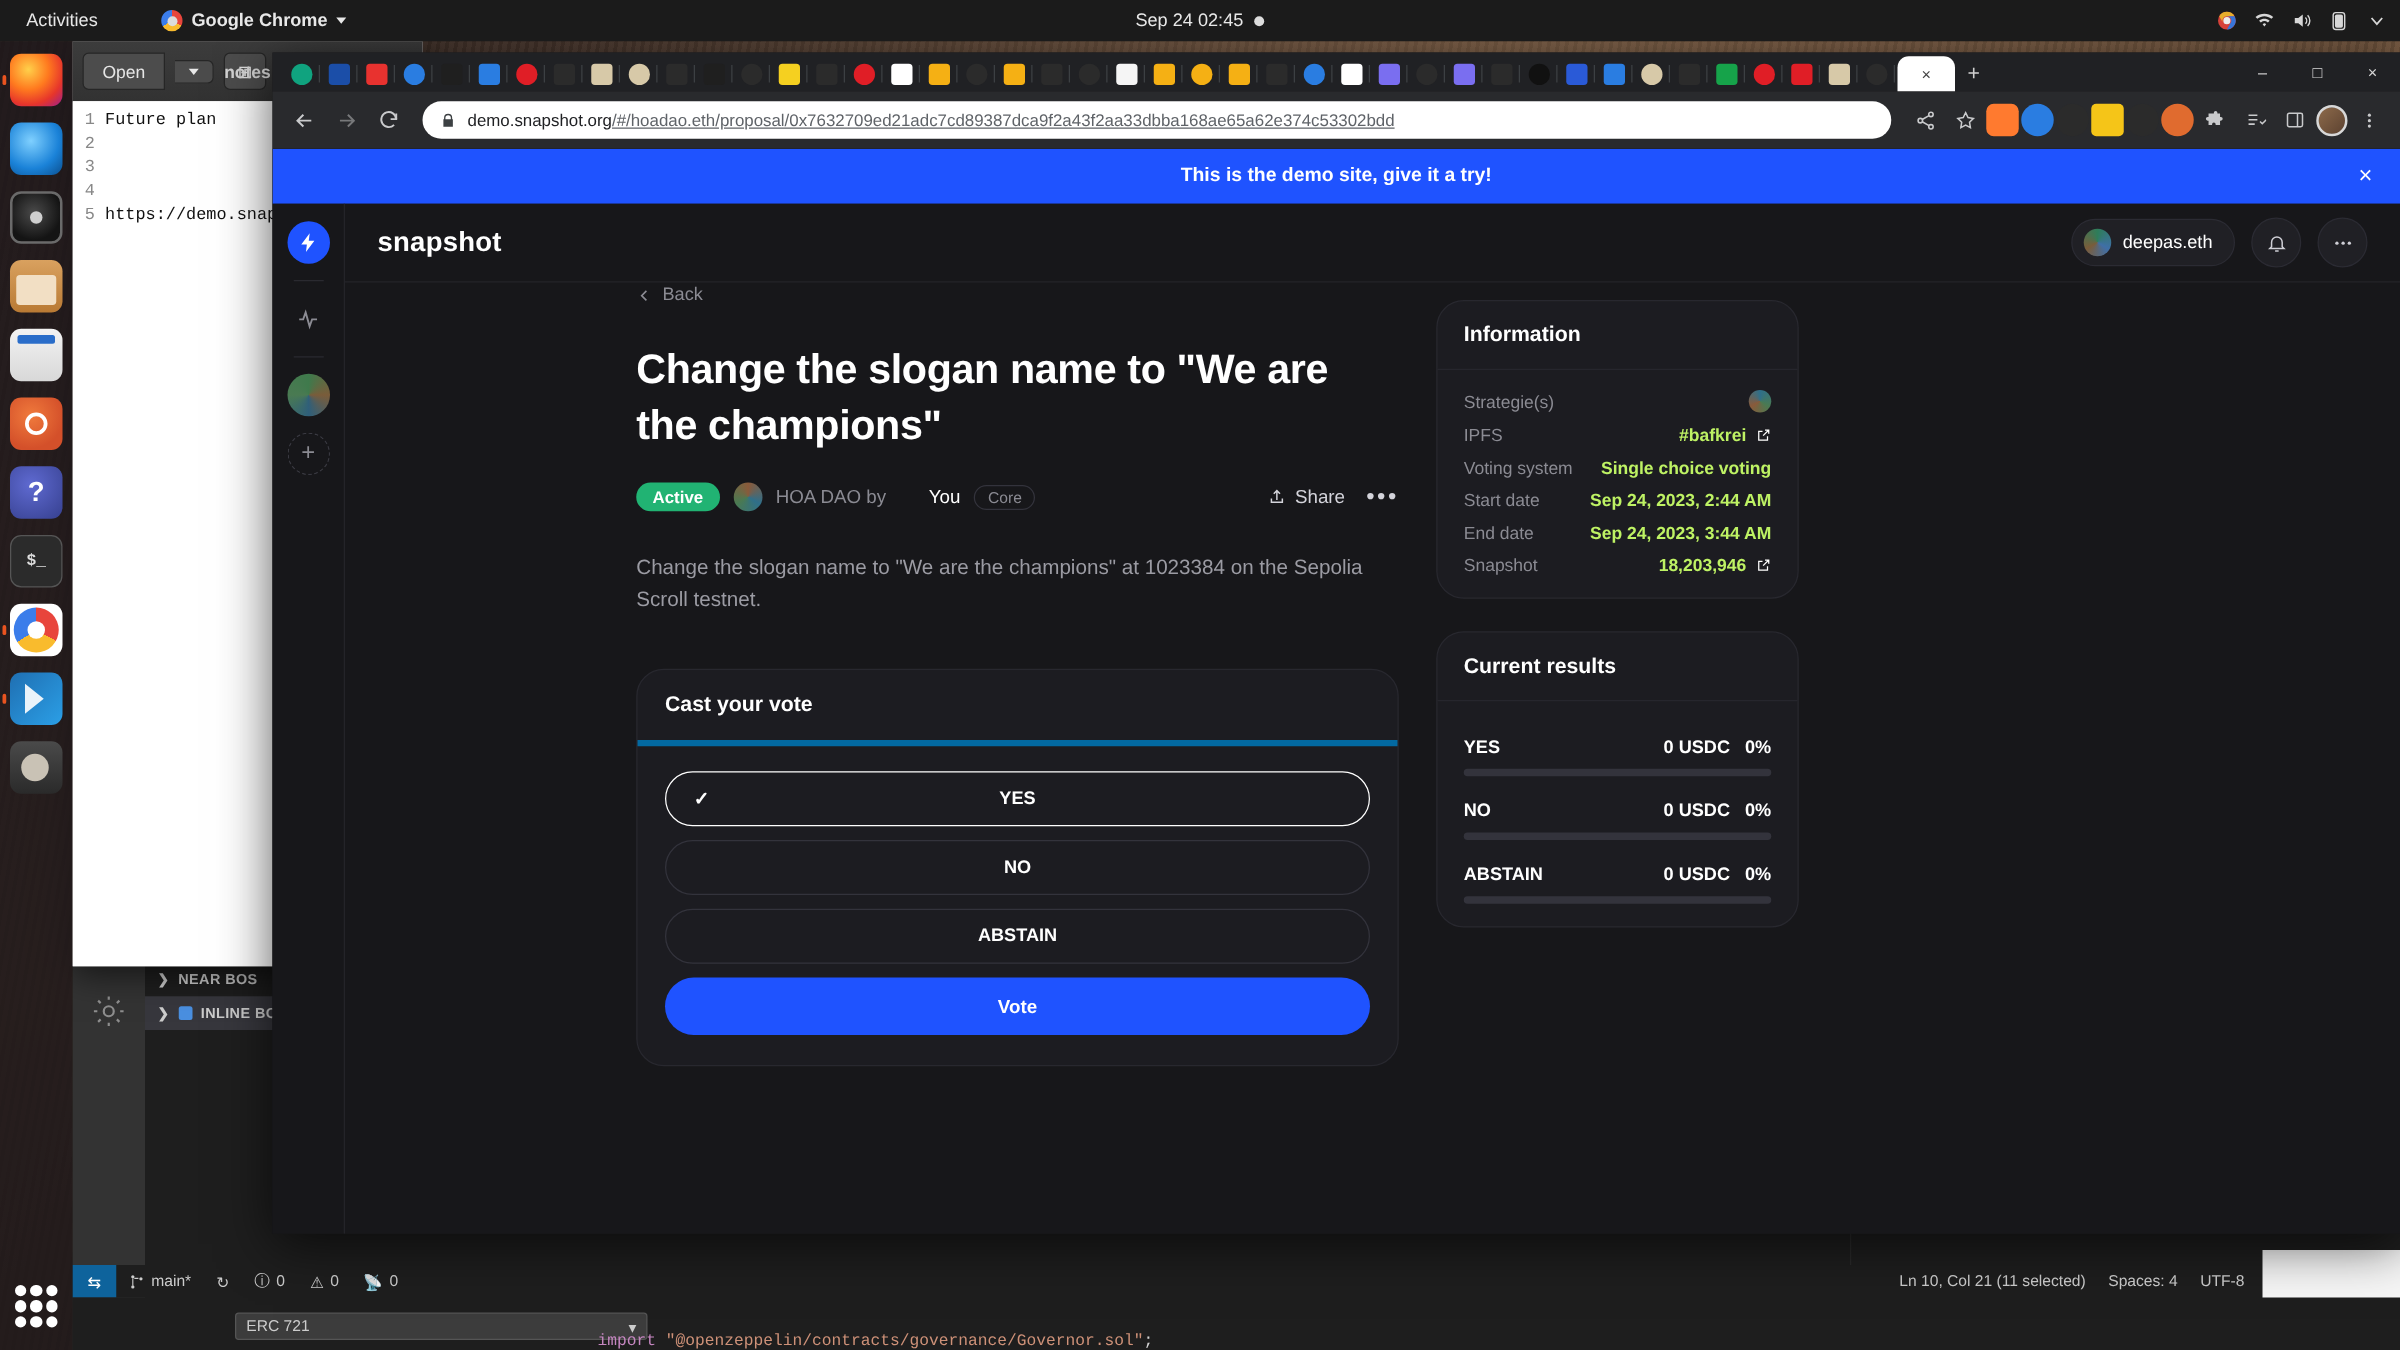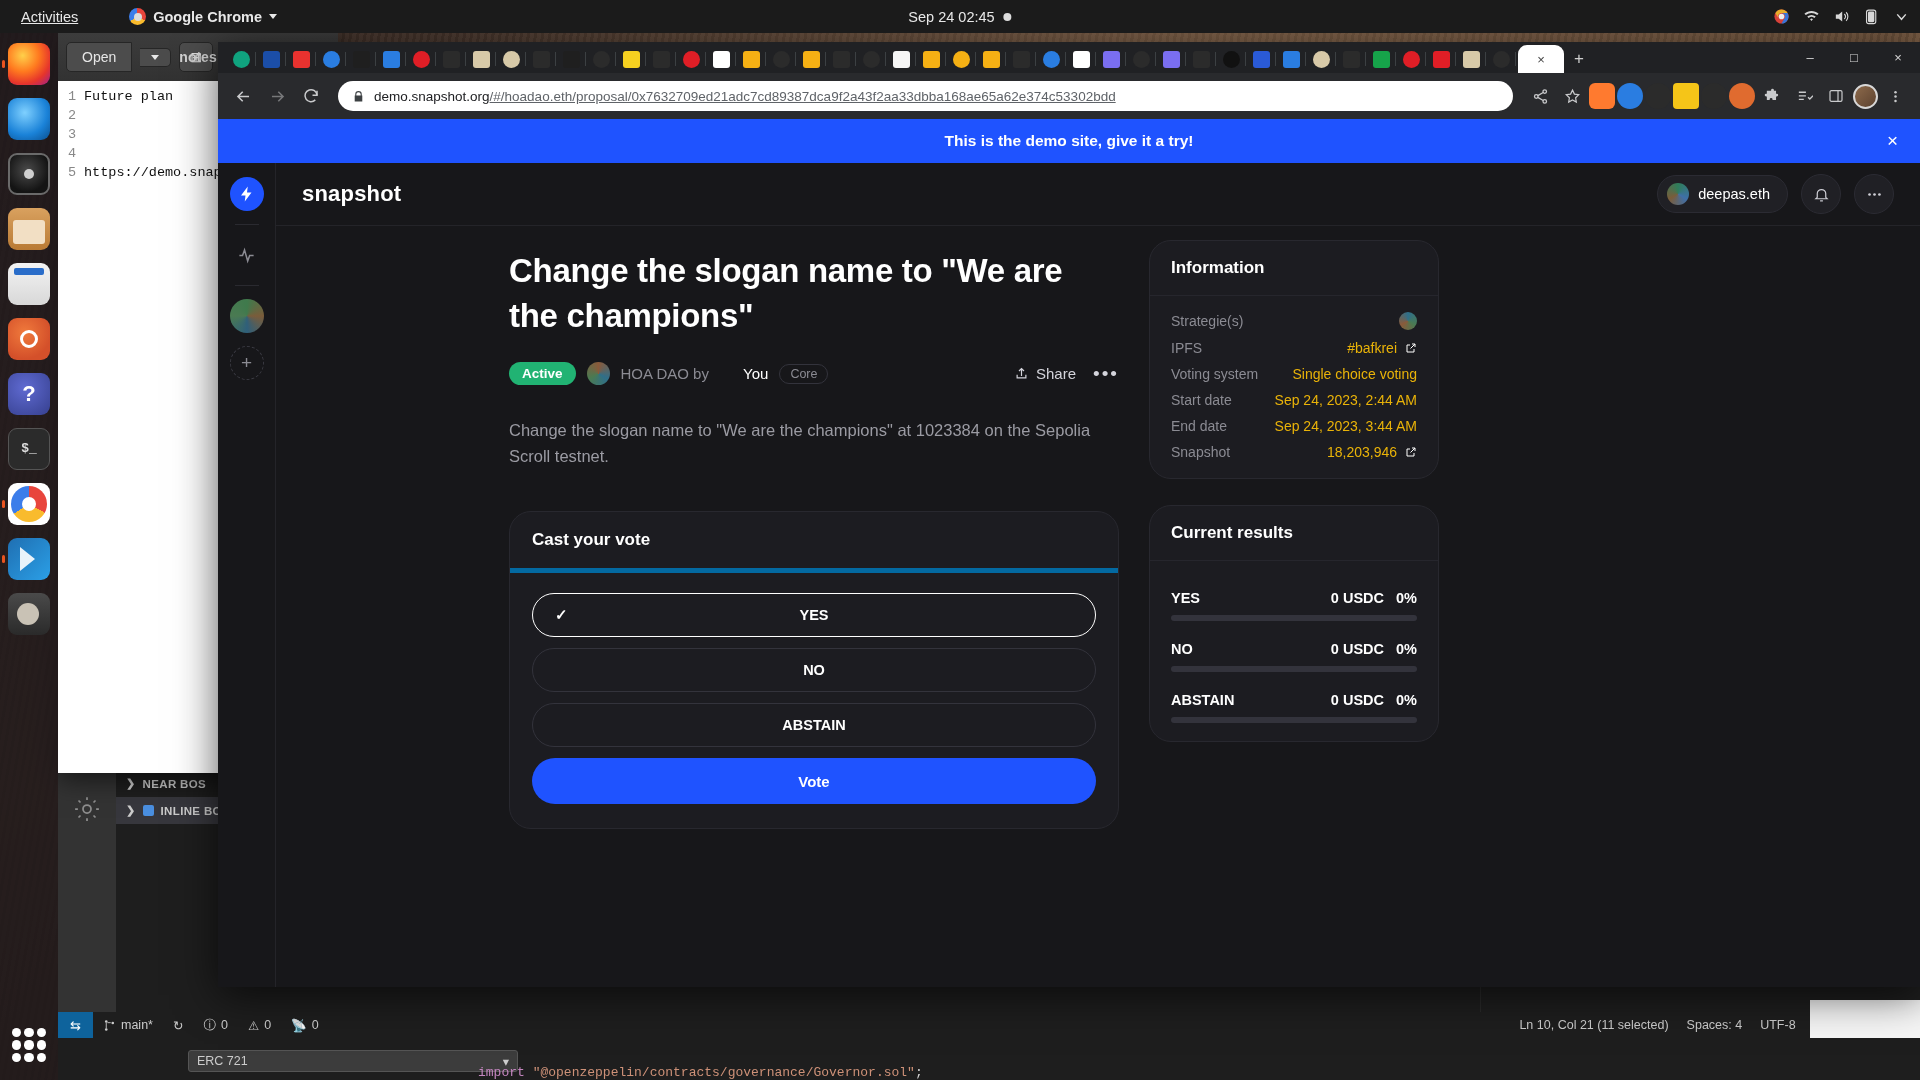--- a/index.html
+++ b/index.html
@@ -22,21 +22,21 @@
       radial-gradient(ellipse at 20% 85%, rgba(40,30,20,.6), transparent 60%),
       repeating-linear-gradient(100deg, rgba(0,0,0,.10) 0 3px, rgba(255,255,255,.02) 3px 7px);
   }
 
   
   .gnome-topbar {
     position:absolute; top:0; left:0; width:1920px; height:33px;
     background:#1b1b1b; color:#e8e8e8; display:flex; align-items:center;
     font-size:14.5px; z-index:90;
   }
-  .gnome-activities { margin-left:12px; padding:3px 9px; border-radius:6px;text-decoration:underline; }
+  .gnome-activities { margin-left:12px; padding:3px 9px; border-radius:6px; }
   .gnome-app { display:flex; align-items:center; gap:7px; margin-left:42px; font-weight:700; }
   .chrome-mini {
     width:17px; height:17px; border-radius:50%;
     background:conic-gradient(#e8453c 0 33%, #f9bb2d 0 66%, #3b7dea 0 100%);
     position:relative;
   }
   .chrome-mini::after{content:"";position:absolute;inset:4.5px;border-radius:50%;background:#dcdcdc;}
   .caret-dn { width:0;height:0;border-left:4.5px solid transparent;border-right:4.5px solid transparent;border-top:5px solid #e8e8e8; }
   .gnome-clock { position:absolute; left:50%; transform:translateX(-50%); display:flex; align-items:center; gap:9px; font-size:14.5px;}
   .rec-dot{width:8px;height:8px;border-radius:50%;background:#ddd;}
@@ -174,21 +174,21 @@
   .vote-opt { height:44px; border:1px solid #33333c; border-radius:22px; display:flex; align-items:center; justify-content:center; position:relative; color:#fff; font-size:14.5px; font-weight:600; margin-bottom:11px; background:#1c1c21; }
   .vote-opt.sel { border-color:#fff; }
   .vote-check { position:absolute; left:22px; color:#fff; font-size:15px; }
   .vote-submit { height:46px; border-radius:23px; background:#1f53ff; color:#fff; display:flex; align-items:center; justify-content:center; font-size:15px; font-weight:700; margin-top:8px; }
 
   .info-card { background:#1c1c21; border:1px solid #28282f; border-radius:22px; }
   .info-hd { padding:17px 21px; font-size:17px; font-weight:700; color:#fff; border-bottom:1px solid #26262d; }
   .info-bd { padding:16px 21px 18px; }
   .info-row { display:flex; align-items:center; justify-content:flex-end; gap:8px; margin-bottom:10px; font-size:14px; }
   .info-k { color:#8b8b93; margin-right:auto; }
-  .info-v { color:#eab308; font-weight:400; white-space:nowrap; }
+  .info-v { color:#bef264; font-weight:700; white-space:nowrap; }
   .strat-av { width:18px; height:18px; border-radius:50%; background:conic-gradient(#2f6f8a,#4a7a52,#8a5a3a,#2f6f8a); }
   .ext-lnk { color:#fff; font-size:12px; }
 
   .res-row { margin-top:13px; }
   .res-top { display:flex; align-items:baseline; font-size:14.5px; }
   .res-name { color:#fff; font-weight:600; margin-right:auto; }
   .res-amt { color:#fff; font-weight:600;text-align:right; }
   .res-pct { color:#fff; font-weight:600; margin-left:12px; }
   .res-bar { height:6px; background:#33333c; border-radius:3px; margin-top:9px; }
 
@@ -617,20 +617,26 @@
                 <circle cx="12" cy="12" r="1.9"></circle>
                 <circle cx="19" cy="12" r="1.9"></circle>
               </svg>
           </div>
         </div>
       </div>
 
       <div class="snap-scroll">
         <div class="snap-cols">
           <div class="col-main">
+            <div class="back-link">
+              <svg width="13" height="13" viewBox="0 0 24 24" fill="none" stroke="#8b8b93" stroke-width="2.4">
+                  <path d="M15 5l-7 7 7 7"></path>
+                </svg>
+              <span>Back</span>
+            </div>
 
             <div class="prop-title">Change the slogan name to "We are the champions"</div>
 
             <div class="prop-meta">
               <span class="badge-active">Active</span>
               <span class="author-av"></span>
               <span class="author-txt"><span>HOA DAO by </span><b>You</b></span>
               <span class="core-tag">Core</span>
               <span class="meta-right">
                 <span class="share-btn">

